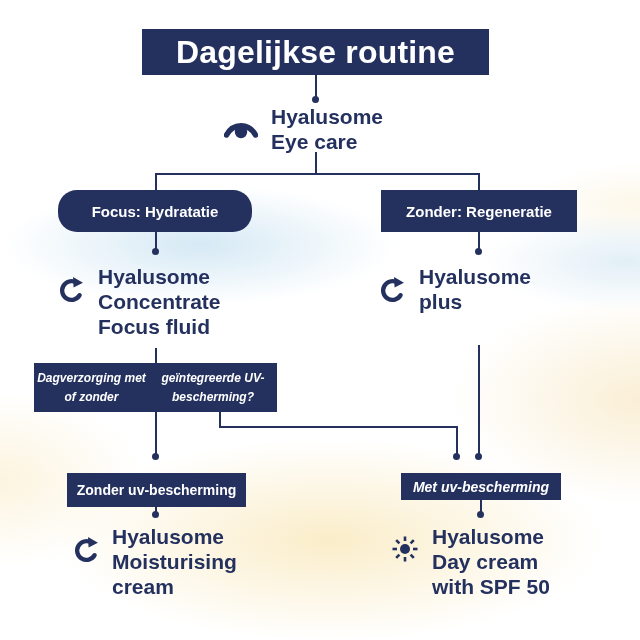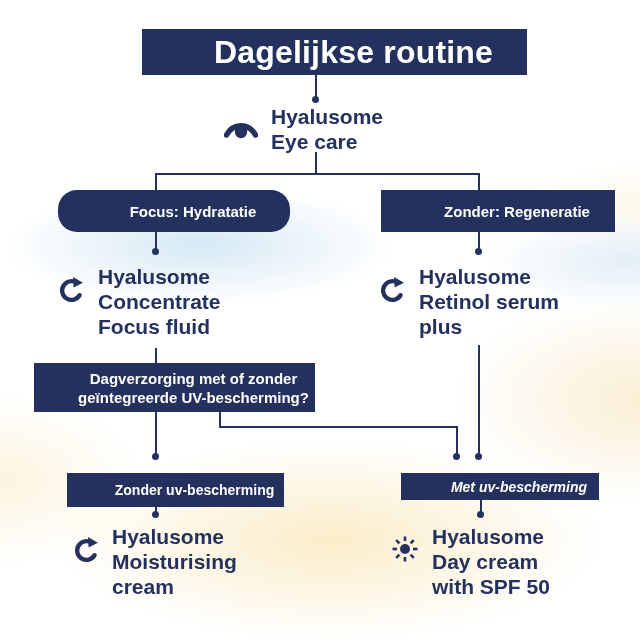--- a/index.html
+++ b/index.html
@@ -11,26 +11,26 @@
       radial-gradient(280px 85px at 200px 245px, rgba(206,229,243,.85), rgba(206,229,243,0) 70%),
       radial-gradient(200px 70px at 625px 262px, rgba(214,232,243,.7), rgba(214,232,243,0) 70%),
       radial-gradient(260px 145px at 640px 400px, rgba(250,238,211,.95), rgba(250,238,211,0) 72%),
       radial-gradient(380px 140px at 330px 540px, rgba(250,236,198,.95), rgba(250,236,198,0) 72%),
       radial-gradient(200px 120px at 0px 480px, rgba(252,243,219,.9), rgba(252,243,219,0) 72%),
       radial-gradient(150px 60px at 635px 205px, rgba(251,242,218,.6), rgba(251,242,218,0) 70%),
       #ffffff;
   }
   .navybox {
     position:absolute; background:var(--navy); color:#fff; font-weight:bold;
-    display:flex; align-items:center; justify-content:center; text-align:center;padding-left:38px;
+    display:flex; align-items:center; justify-content:center; text-align:center;
   }
   .title { font-size:32px; letter-spacing:.2px; }
   .focus { font-size:15px; }
   .small { font-size:14px; }
-  .question { font-size:15px; line-height:19px; flex-direction:column; }
+  .question { font-size:12px; line-height:19px; flex-direction:row;font-style:italic; }
   .vline { position:absolute; width:2px; background:var(--navy); }
   .hline { position:absolute; height:2px; background:var(--navy); }
   .dot  { position:absolute; width:7px; height:7px; border-radius:50%; background:var(--navy); }
   .product {
     position:absolute; display:flex; color:var(--navy);
     font-weight:bold; font-size:21px; line-height:25px;
   }
   .product .txt { display:flex; flex-direction:column; }
   .icon { flex:0 0 auto; }
 </style>
@@ -80,21 +80,20 @@
     </div>
   </div>
 
   <div class="product" style="left:379px;top:264px;gap:13px;">
     <svg class="icon" width="27" height="27" viewBox="0 0 26 26" style="margin-top:12px;">
       <path d="M20.8 18.5 A 9 9 0 1 1 17.5 6.2" fill="none" stroke="#24315F" stroke-width="4.2" stroke-linecap="round"></path>
       <path d="M14.5 1 L 24 6.5 L 15 11 Z" fill="#24315F"></path>
     </svg>
     <div class="txt">
       <span>Hyalusome</span>
-      <span>Retinol serum</span>
       <span>plus</span>
     </div>
   </div>
 
   <div class="vline" style="left:155px;top:348px;height:15px;"></div>
 
   <div class="vline" style="left:478px;top:345px;height:111px;"></div>
 
   <div class="navybox question" style="left:34px;top:363px;width:243px;height:49px;">
     <span>Dagverzorging met of zonder</span>

